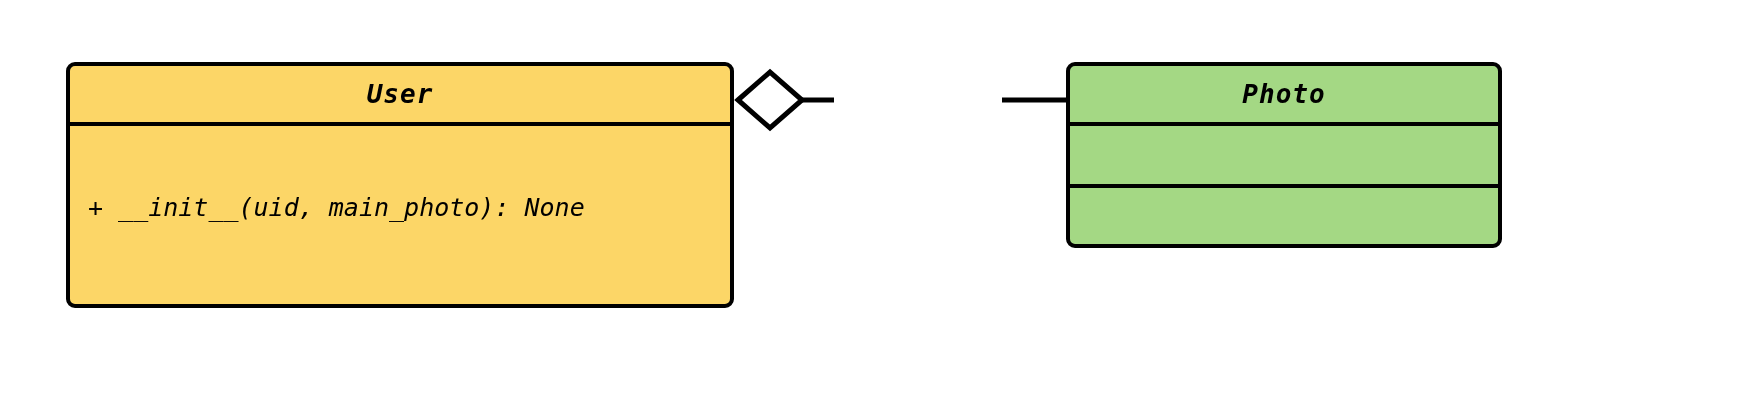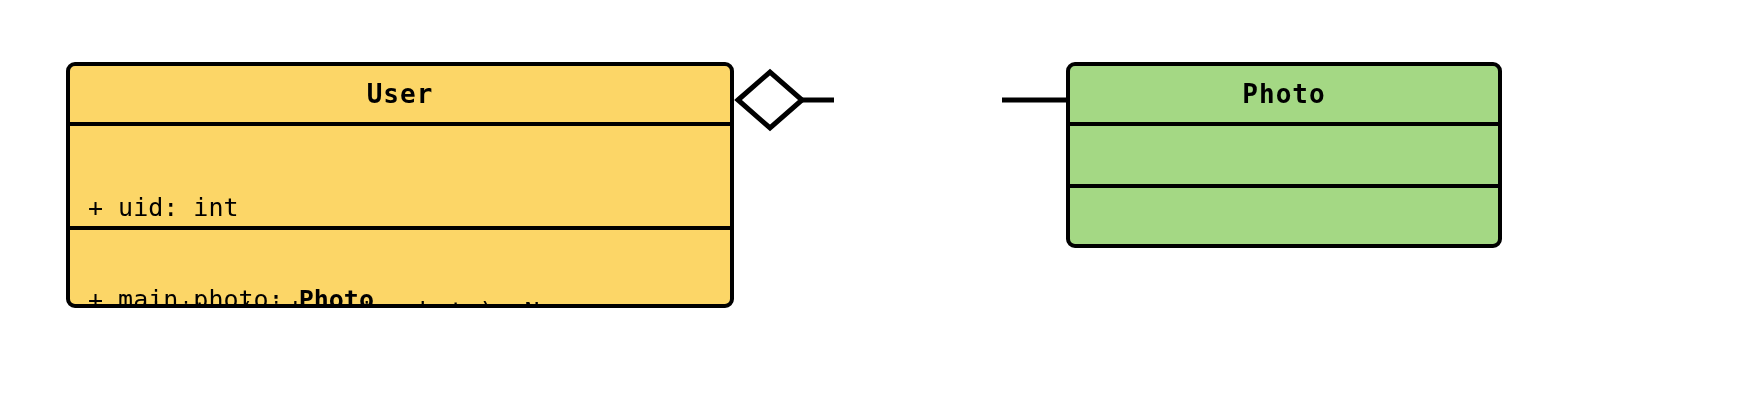--- a/index.html
+++ b/index.html
@@ -14,20 +14,21 @@
     overflow: hidden;
     font-family: "DejaVu Sans Mono", monospace;
   }
 
   #canvas {
     position: absolute;
     left: 0;
     top: 0;
     width: 1763px;
     height: 420px;
+    font-style: italic;
   }
 
   
   .uml-class {
     position: absolute;
     box-sizing: border-box;
     border: 4px solid #000000;
     border-radius: 9px;
     overflow: hidden;
   }
@@ -108,24 +109,20 @@
   }
 </style>
 </head>
 <body>
 
 <div id="canvas">
 
   <div class="uml-class" id="class-user">
     <div class="uml-compartment uml-title c-title">User</div>
 
-    <div class="uml-compartment uml-members c-attrs">
-      <div class="uml-member-line">+ uid: int</div>
-      <div class="uml-member-line"><span>+ main_photo: </span><span class="typeref">Photo</span></div>
-    </div>
 
     <div class="uml-compartment uml-members c-ops">
       <div class="uml-member-line">+ __init__(uid, main_photo): None</div>
     </div>
   </div>
 
   <svg id="edge-aggregation" viewBox="0 0 340 80" xmlns="http://www.w3.org/2000/svg">
 
     <polygon points="8,40 40,12 72,40 40,68" fill="#ffffff" stroke="#000000" stroke-width="5"></polygon>
 

